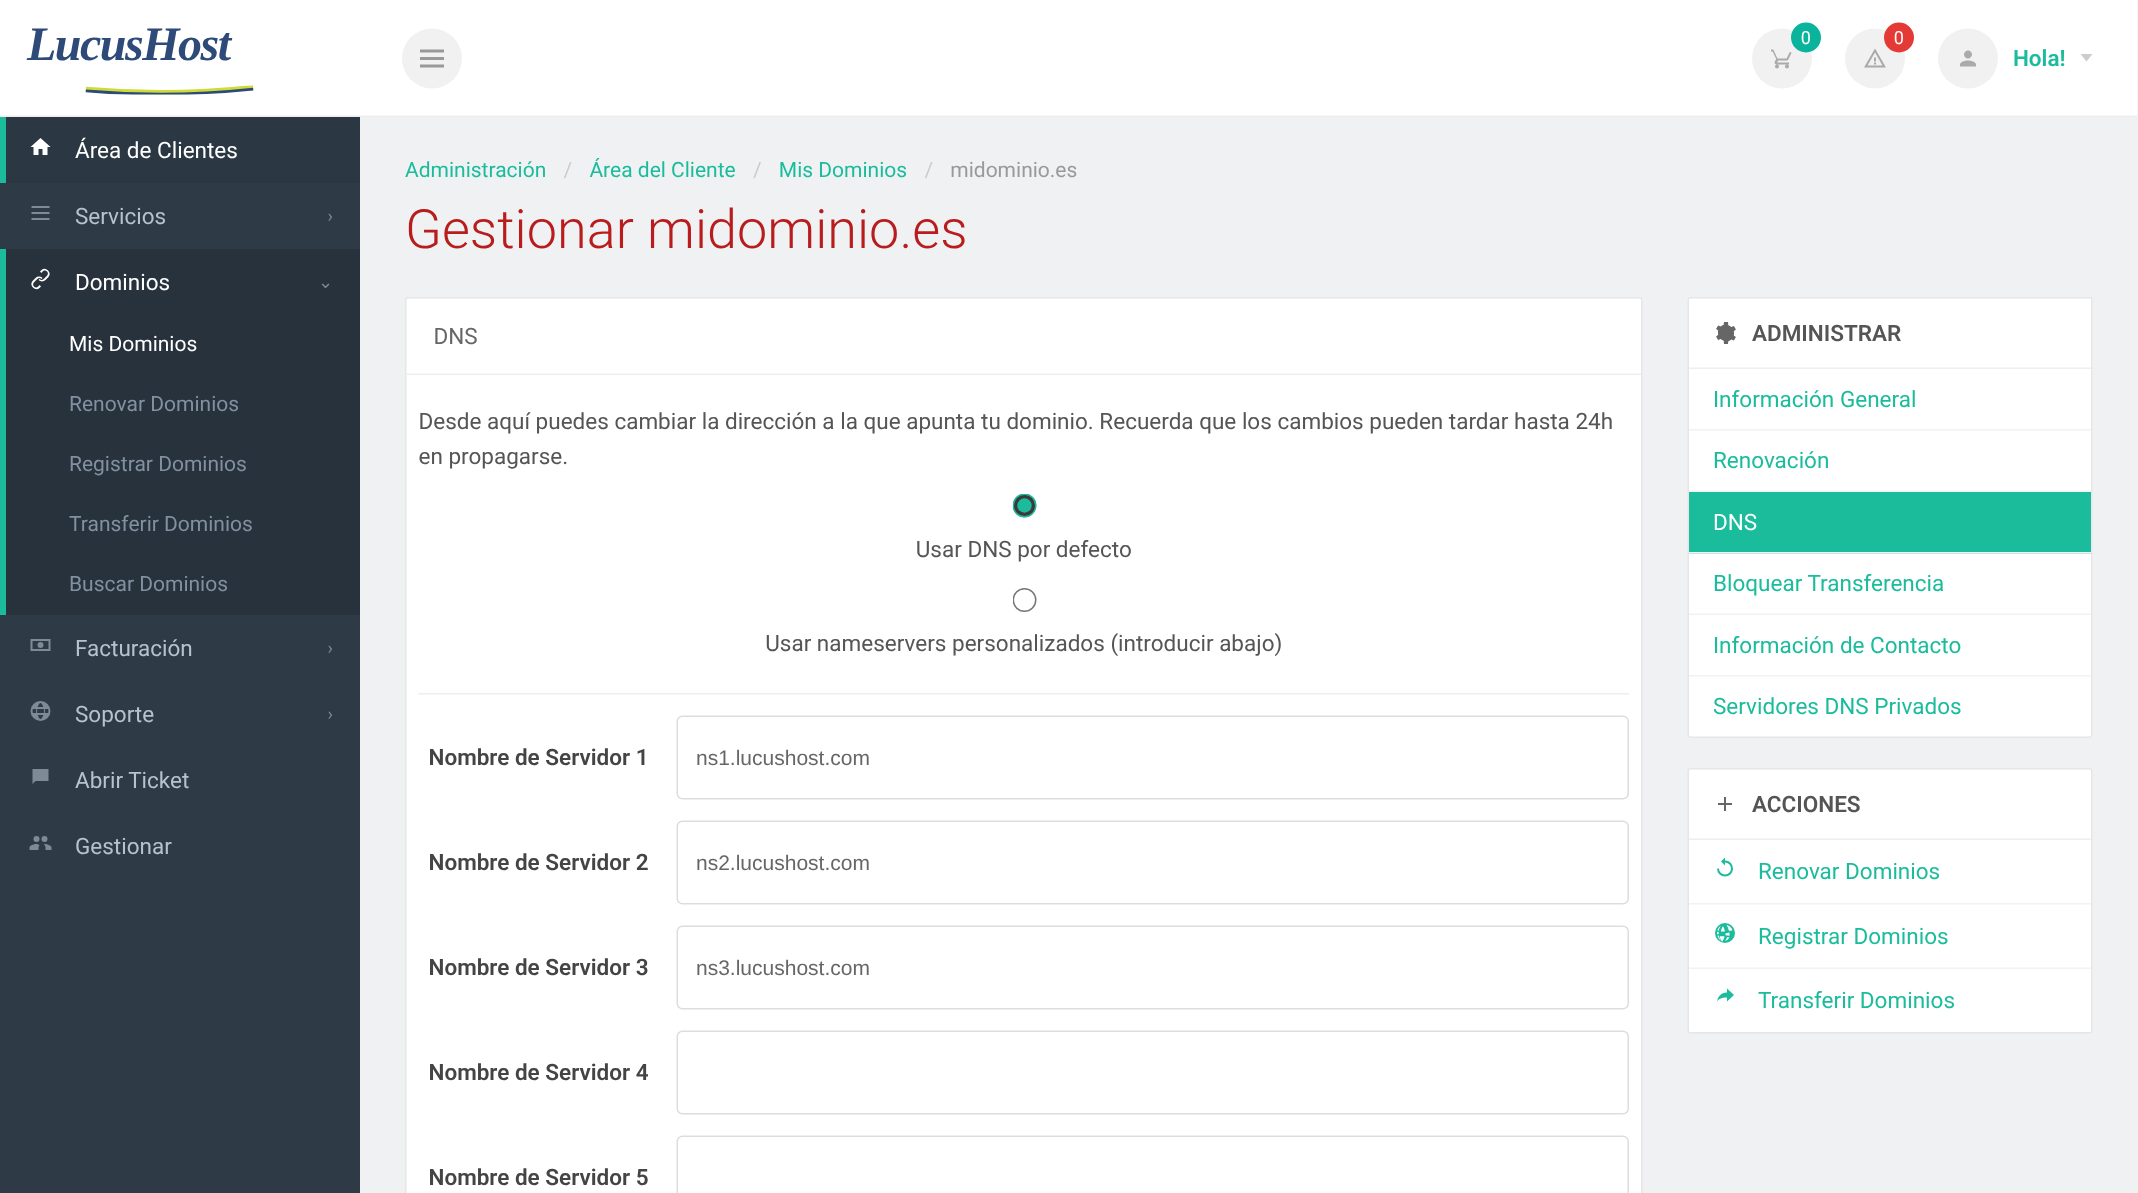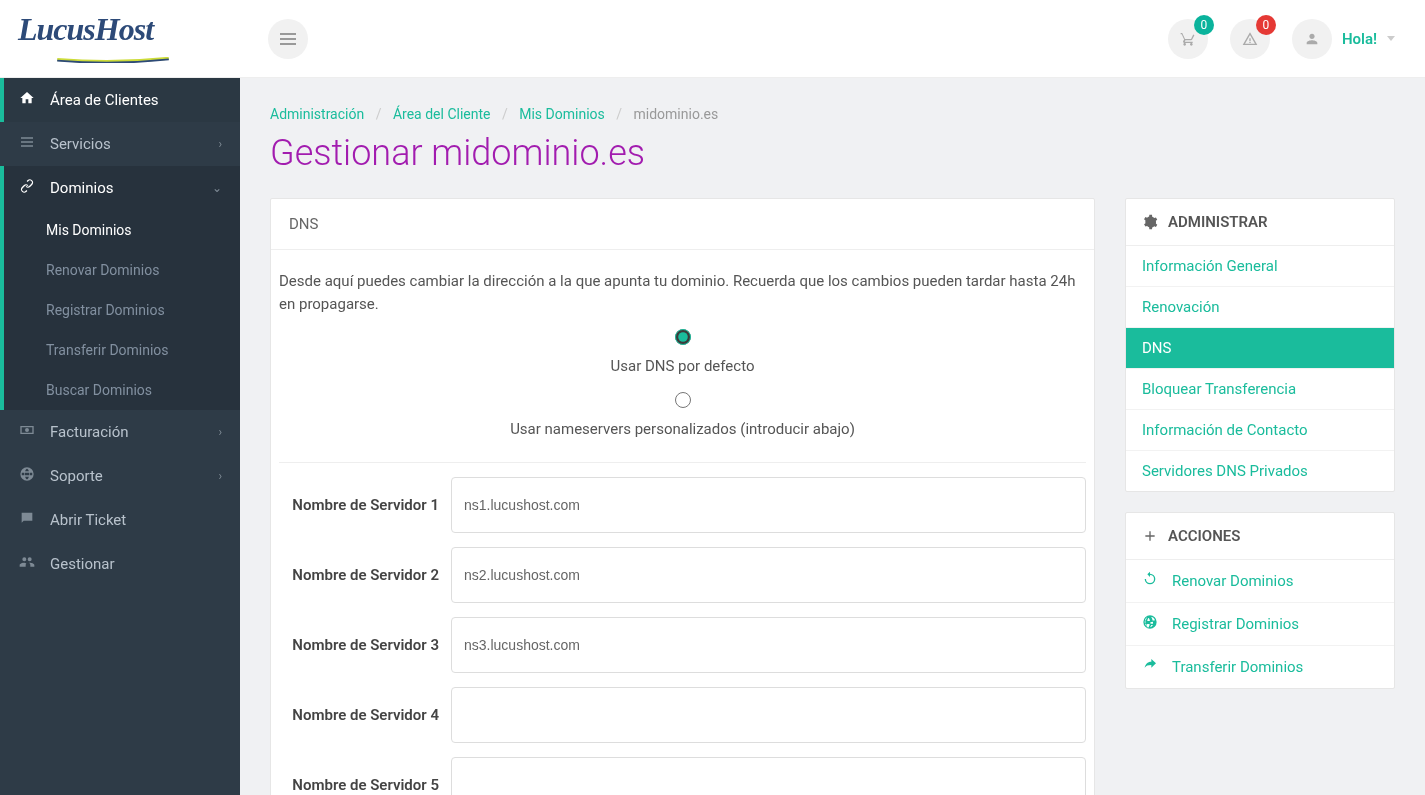--- a/index.html
+++ b/index.html
@@ -39,30 +39,30 @@
 
     .main { flex: 1; padding: 28px 30px; }
     .main-inner { display: flex; gap: 30px; }
     .content { flex: 1; }
 
     .breadcrumb { font-size: 14px; color: #999; margin-bottom: 10px; }
     .breadcrumb a { color: #1abc9c; text-decoration: none; }
     .breadcrumb .sep { margin: 0 8px; color: #ccc; }
     .breadcrumb .current { color: #999; }
 
-    h1 { font-size: 36px; font-weight: 300; color: #a21caf; margin: 8px 0 24px; }
+    h1 { font-size: 36px; font-weight: 300; color: #b91c1c; margin: 8px 0 24px; }
 
     .card { background: #fff; border: 1px solid #e6e6e6; border-radius: 2px; margin-bottom: 20px; }
     .card-header { padding: 16px 18px; border-bottom: 1px solid #eee; font-size: 15px; color: #666; }
     .card-body { padding: 20px 8px; color: #555; font-size: 15px; line-height: 1.5; }
     .radio-row { display: flex; align-items: center; gap: 10px; margin: 14px 0; flex-direction: column; }
     .radio-row input { width: 16px; height: 16px; accent-color: #1abc9c; }
     hr.divider { border: none; border-top: 1px solid #eee; margin: 22px 0 10px; }
     .form-row { display: flex; align-items: center; gap: 12px; margin: 14px 0; }
-    .form-row label { width: 160px; font-weight: 600; color: #444; font-size: 15px; text-align:right; }
+    .form-row label { width: 160px; font-weight: 600; color: #444; font-size: 15px; text-align:center; }
     .form-row input[type="text"] { flex: 1; height: 56px; border: 1px solid #ddd; border-radius: 4px; padding: 0 12px; font-size: 14px; color: #666; }
     .card-footer { padding: 16px 18px; border-top: 1px solid #eee; background: #fafafa; }
     .btn-primary { background: #1abc9c; color: #fff; border: none; padding: 11px 20px; border-radius: 4px; font-size: 15px; cursor: pointer; box-shadow: 0 2px 0 rgba(0,0,0,0.08); }
 
     .side-panels { width: 270px; flex-shrink: 0; }
     .panel { background: #fff; border: 1px solid #e6e6e6; border-radius: 2px; margin-bottom: 20px; }
     .panel-header { padding: 14px 16px; border-bottom: 1px solid #eee; color: #555; font-size: 15px; font-weight: 600; display: flex; align-items: center; gap: 10px; }
     .panel-item { display: block; padding: 11px 16px; border-bottom: 1px solid #f2f2f2; color: #1abc9c; font-size: 15px; text-decoration: none; cursor: pointer; }
     .panel-item.active { background: #1abc9c; color: #fff; }
     .panel-item:last-child { border-bottom: none; }

